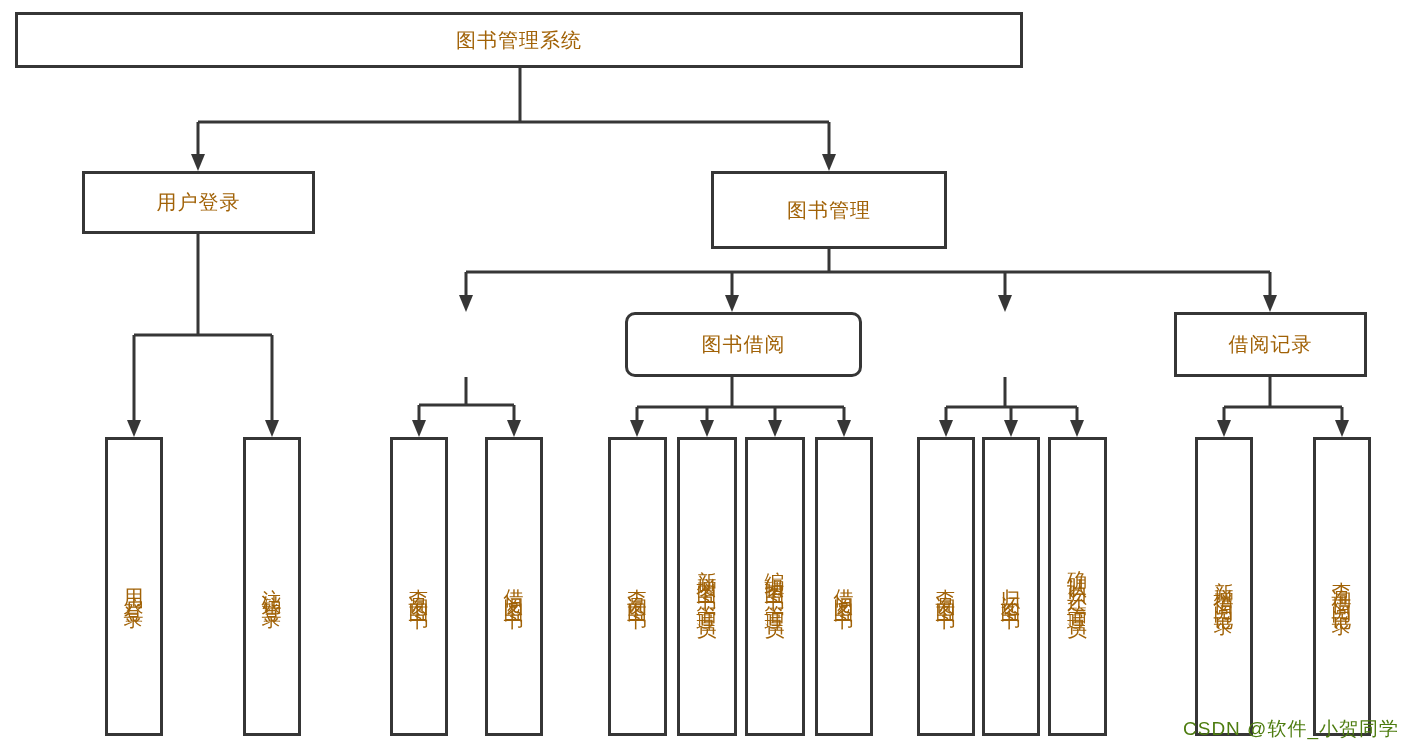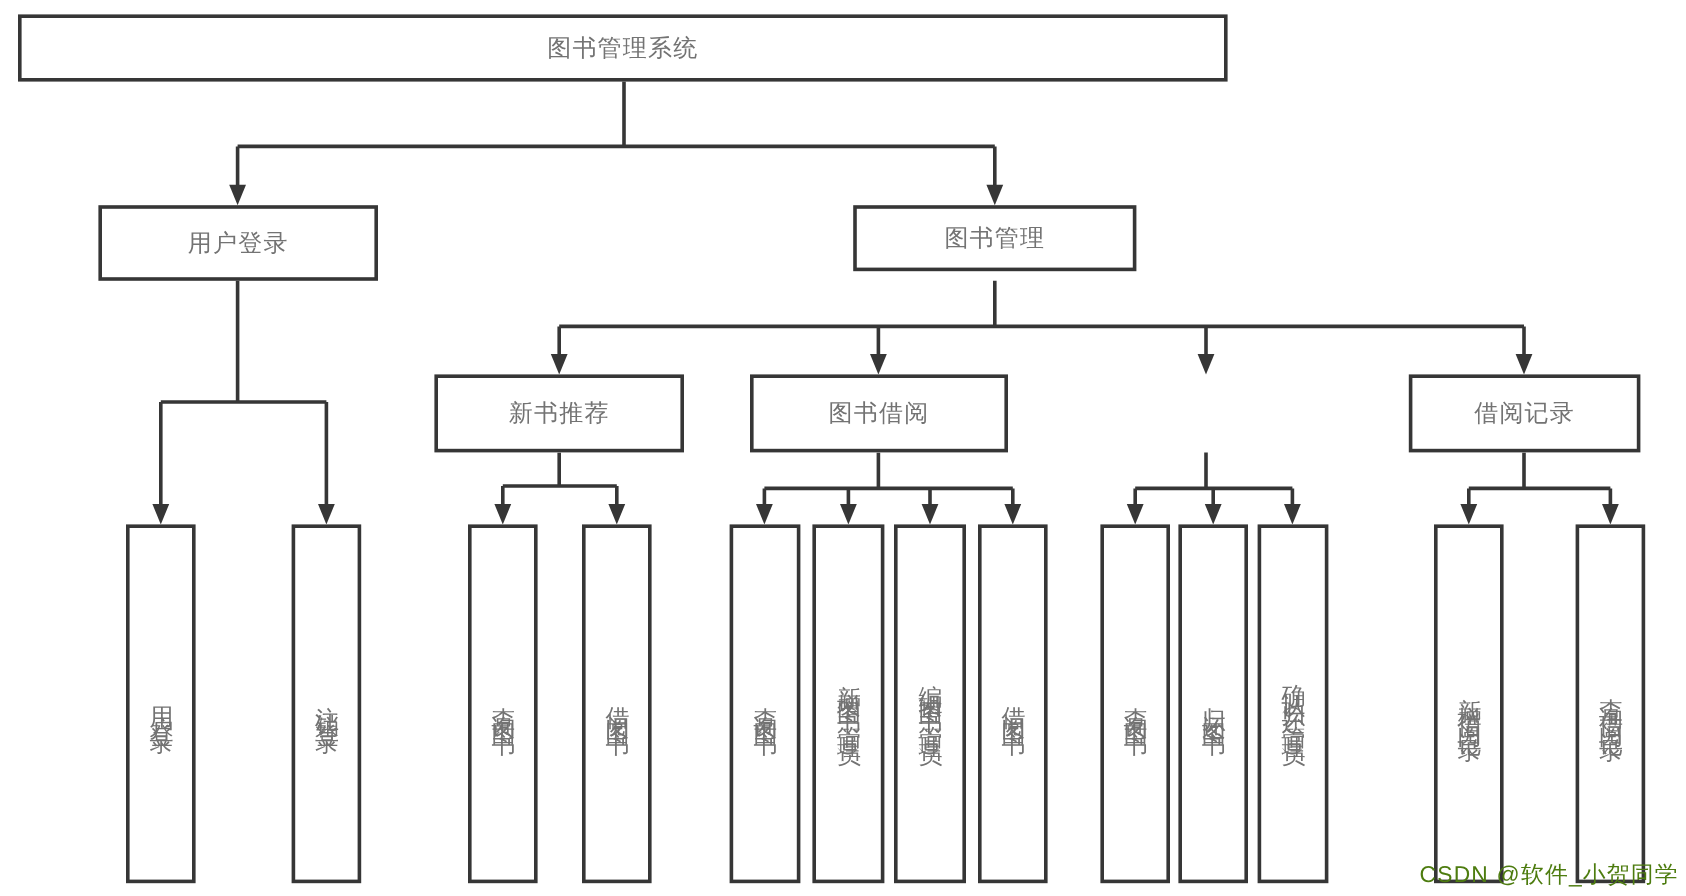--- a/index.html
+++ b/index.html
@@ -21,21 +21,21 @@
     position: absolute;
     box-sizing: border-box;
     border: 3px solid #363636;
     background: #ffffff;
     display: flex;
     align-items: center;
     justify-content: center;
     z-index: 2;
     font-size: 20px;
     letter-spacing: 1px;
-    color: #737373;
+    color: #a16207;
   }
   .vbox .vtext {
     writing-mode: vertical-rl;
     text-orientation: mixed;
     font-size: 20px;
     letter-spacing: 7px;
     line-height: 1.1;
     white-space: nowrap;
   }
   .watermark {
@@ -90,24 +90,23 @@
       <polygon points="1004,420 1018,420 1011,437"></polygon>
       <polygon points="1070,420 1084,420 1077,437"></polygon>
       <polygon points="1217,420 1231,420 1224,437"></polygon>
       <polygon points="1335,420 1349,420 1342,437"></polygon>
     </g>
   </svg>
 
   <div class="box" style="left:15px; top:12px; width:1008px; height:56px;">图书管理系统</div>
 
   <div class="box" style="left:82px; top:171px; width:233px; height:63px;">用户登录</div>
-  <div class="box" style="left:711px; top:171px; width:236px; height:55px;">图书管理</div>
+  <div class="box" style="left:711px; top:171px; width:236px; height:78px;">图书管理</div>
 
-  <div class="box" style="left:362px; top:312px; width:208px; height:65px;">新书推荐</div>
-  <div class="box" style="left:625px; top:312px; width:215px; height:65px;">图书借阅</div>
+  <div class="box" style="left:625px; top:312px; width:237px; height:65px;border-radius:10px;">图书借阅</div>
   <div class="box" style="left:1174px; top:312px; width:193px; height:65px;">借阅记录</div>
 
   <div class="box vbox" style="left:105px; top:437px; width:58px; height:299px;">
     <span class="vtext">用户登录</span>
   </div>
   <div class="box vbox" style="left:243px; top:437px; width:58px; height:299px;">
     <span class="vtext">注销登录</span>
   </div>
 
   <div class="box vbox" style="left:390px; top:437px; width:58px; height:299px;">

